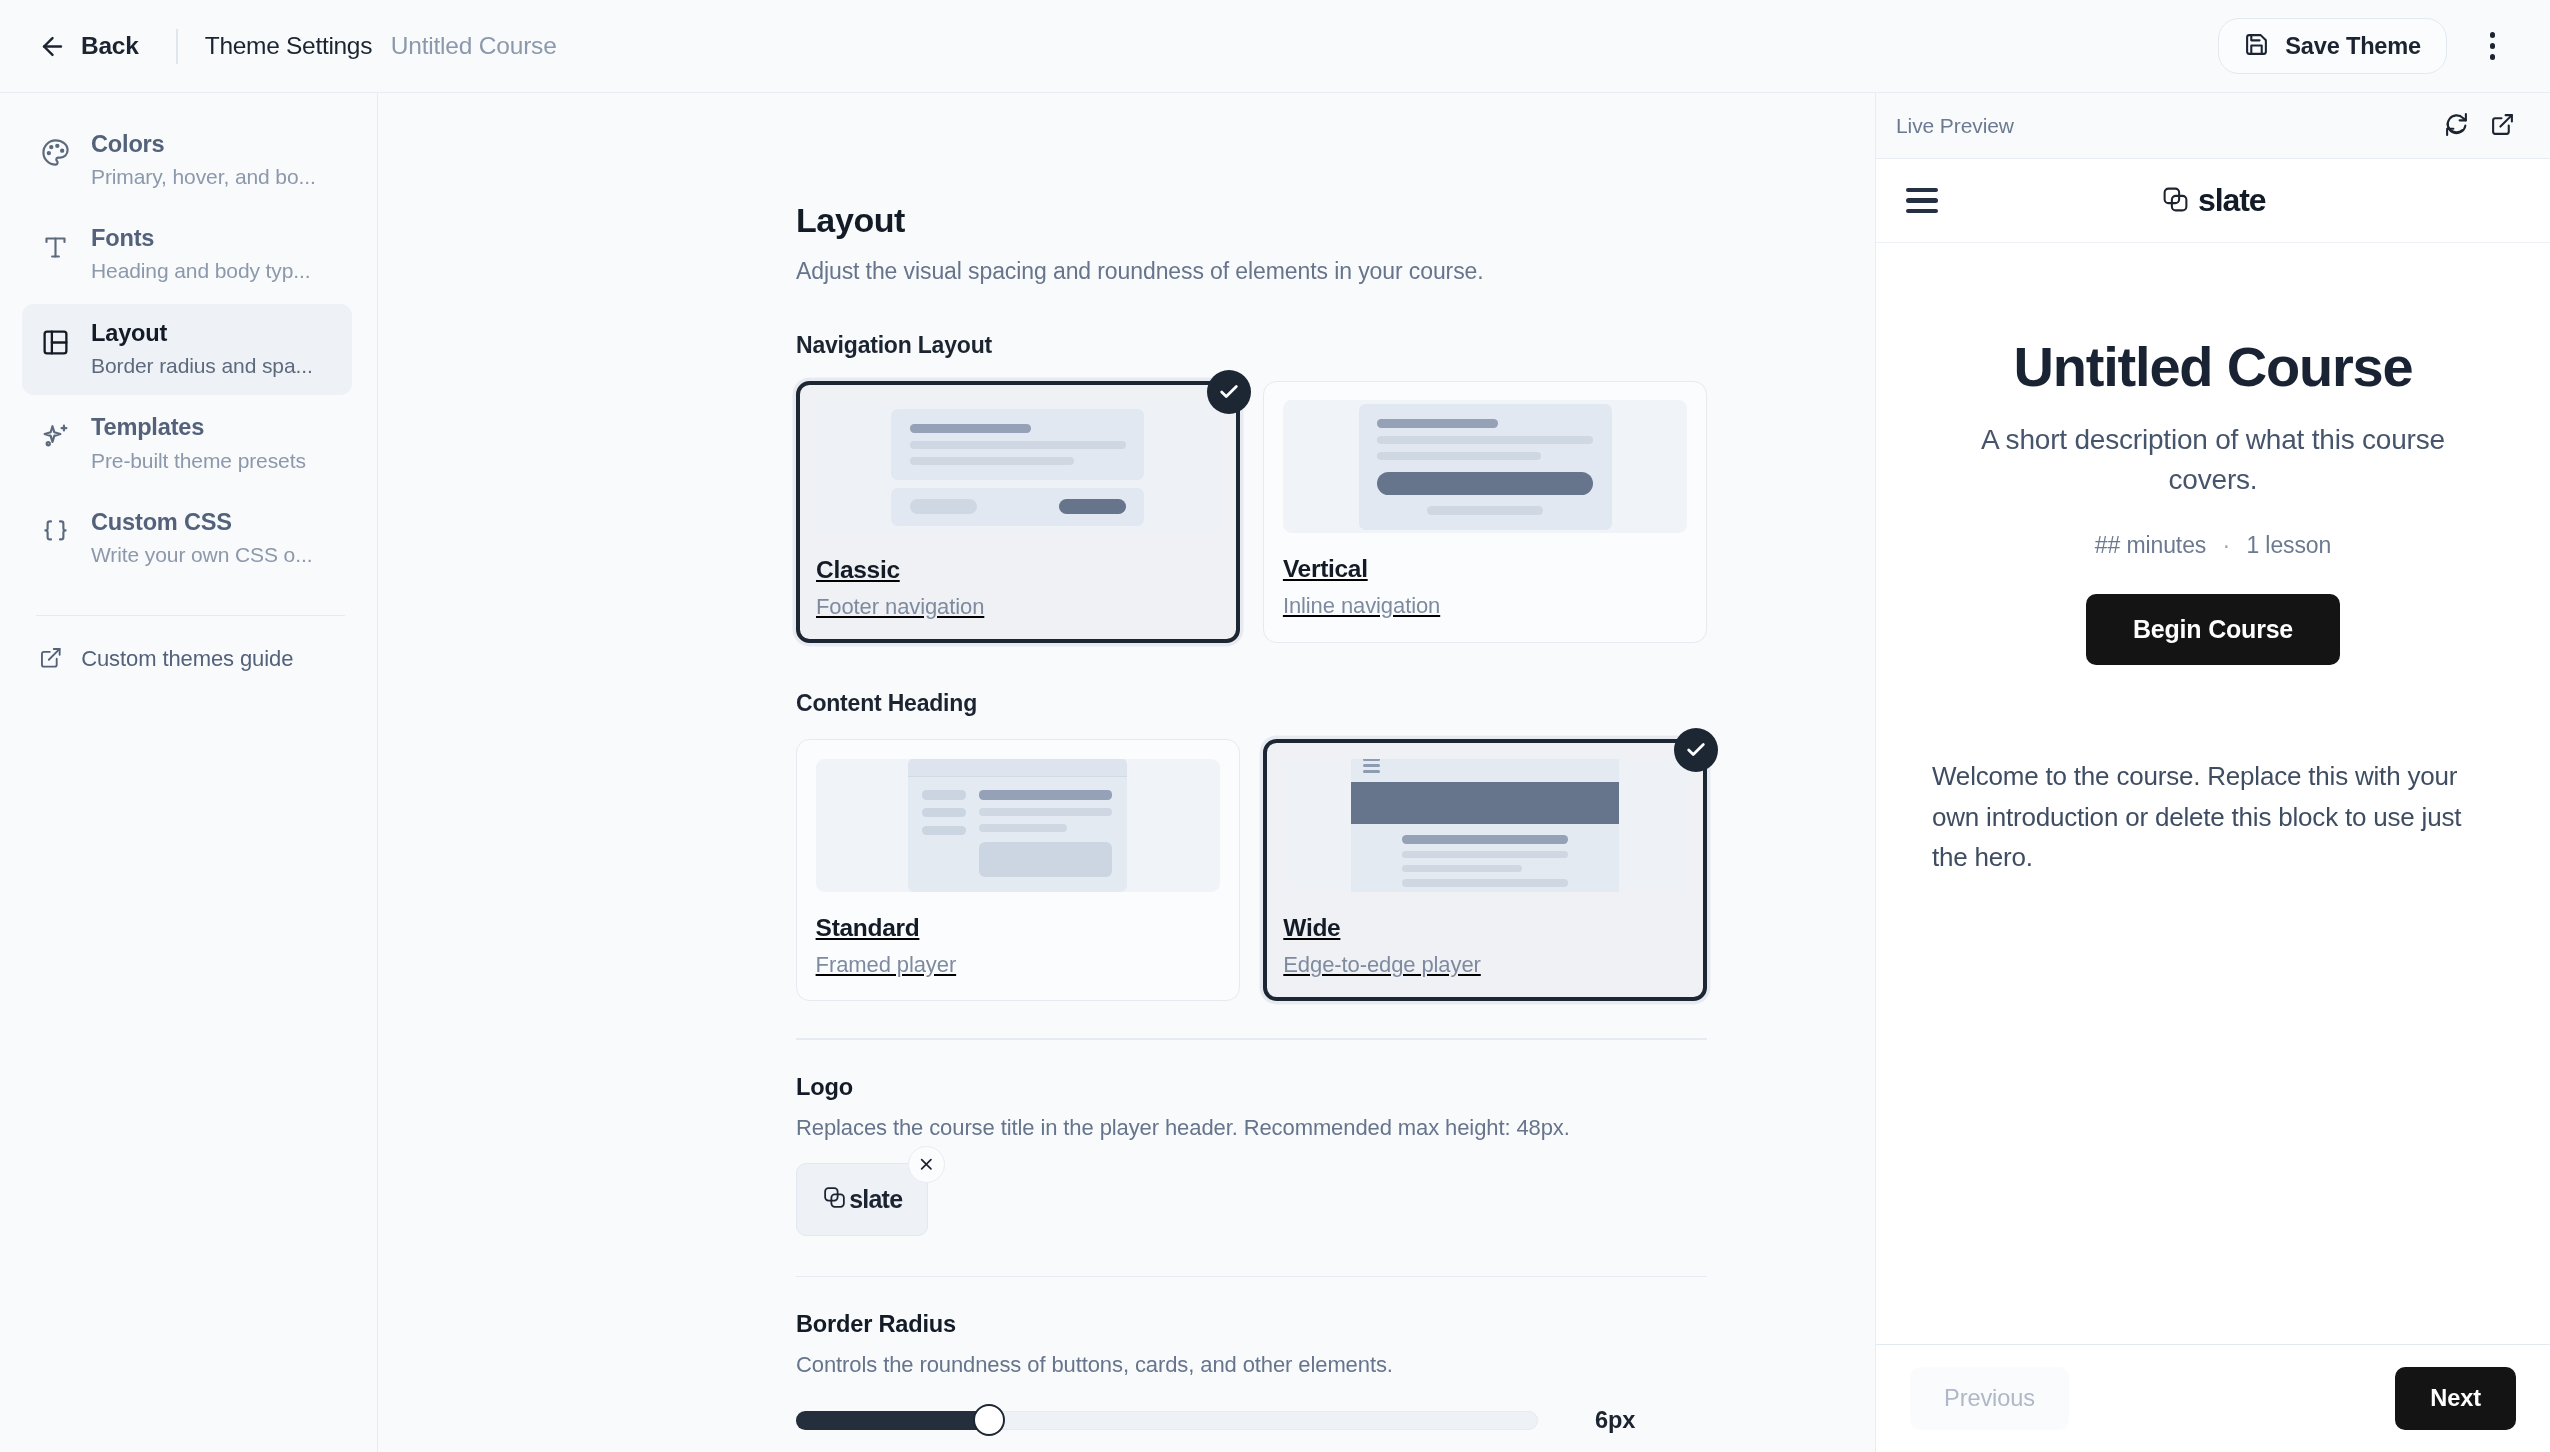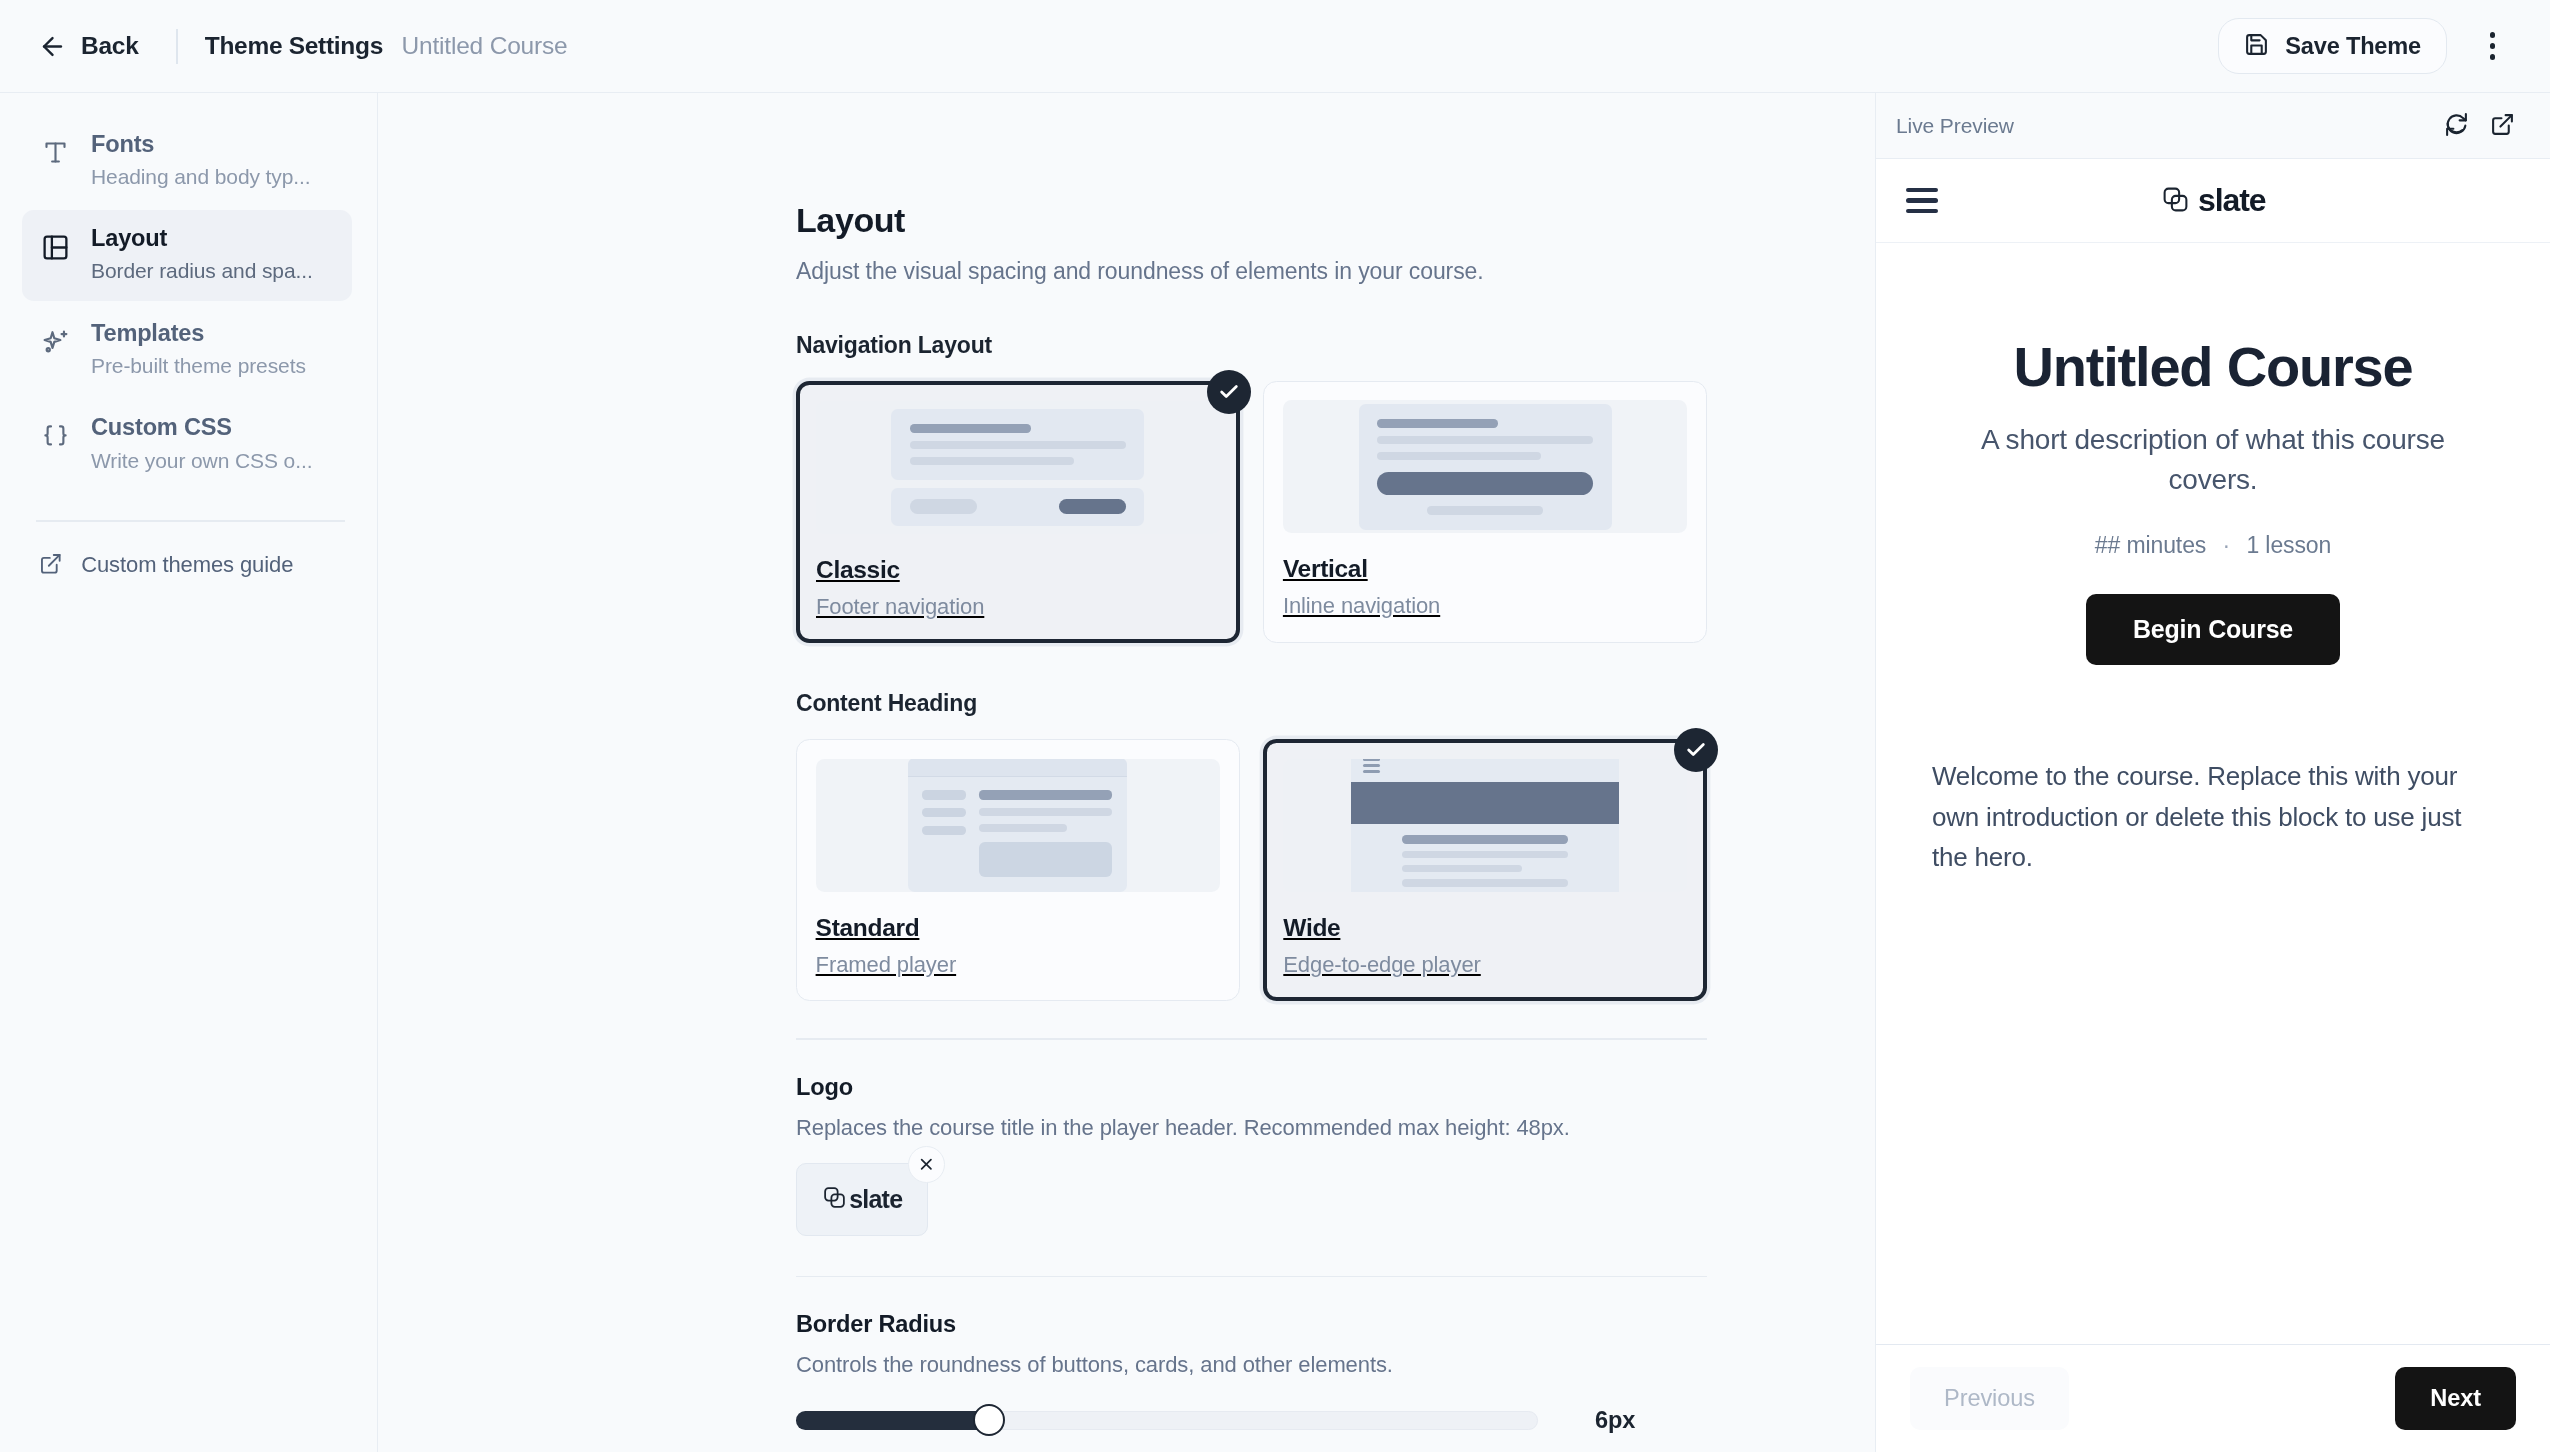--- a/index.html
+++ b/index.html
@@ -46,21 +46,21 @@
     letter-spacing: -0.2px;
   }
   .topbar-divider {
     width: 1.7px;
     height: 35px;
     background: #dfe6ee;
     margin: 0 27px 0 34px;
   }
   .crumb-title {
     font-size: 24.5px;
-    font-weight: 700;
+    font-weight: 400;
     color: #1b2430;
     letter-spacing: -0.3px;
   }
   .crumb-sub {
     font-size: 24.5px;
     font-weight: 400;
     color: #8c98ab;
     margin-left: 18.6px;
     letter-spacing: -0.2px;
   }
@@ -552,20 +552,35 @@
       <i></i>
       <i></i>
       <i></i>
     </div>
   </div>
 
   <div class="body-row">
 
     <div class="sidebar">
 
+      <div class="nav-item">
+        <span class="nav-icon">
+          <svg width="29" height="29" viewBox="0 0 24 24" fill="none" stroke="#5d6a7e" stroke-width="1.8" stroke-linecap="round" stroke-linejoin="round">
+            <circle cx="13.5" cy="6.5" r=".9" fill="#5d6a7e"></circle>
+              <circle cx="17.5" cy="10.5" r=".9" fill="#5d6a7e"></circle>
+            <circle cx="8.5" cy="7.5" r=".9" fill="#5d6a7e"></circle>
+              <circle cx="6.5" cy="12.5" r=".9" fill="#5d6a7e"></circle>
+            <path d="M12 2C6.5 2 2 6.5 2 12s4.5 10 10 10c.9 0 1.7-.7 1.7-1.7 0-.5-.2-.9-.5-1.2-.3-.3-.5-.7-.5-1.2 0-.9.7-1.7 1.7-1.7H16c3.3 0 6-2.7 6-6 0-4.9-4.5-8.2-10-8.2z"></path>
+          </svg>
+        </span>
+        <span class="nav-text">
+          <span class="nav-title">Colors</span>
+          <span class="nav-sub">Primary, hover, and bo...</span>
+        </span>
+      </div>
 
       <div class="nav-item">
         <span class="nav-icon">
           <svg width="27" height="27" viewBox="0 0 24 24" fill="none" stroke="#5d6a7e" stroke-width="1.9" stroke-linecap="round" stroke-linejoin="round">
             <polyline points="4 7 4 4 20 4 20 7"></polyline>
               <line x1="9" y1="20" x2="15" y2="20"></line>
               <line x1="12" y1="4" x2="12" y2="20"></line>
           </svg>
         </span>
         <span class="nav-text">

